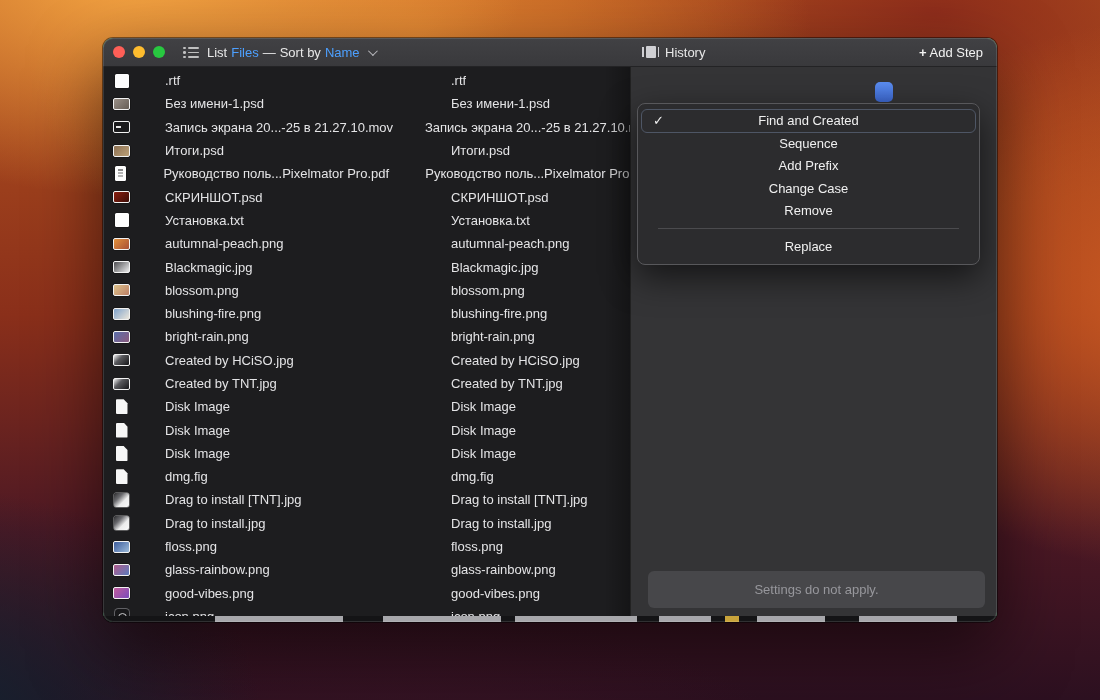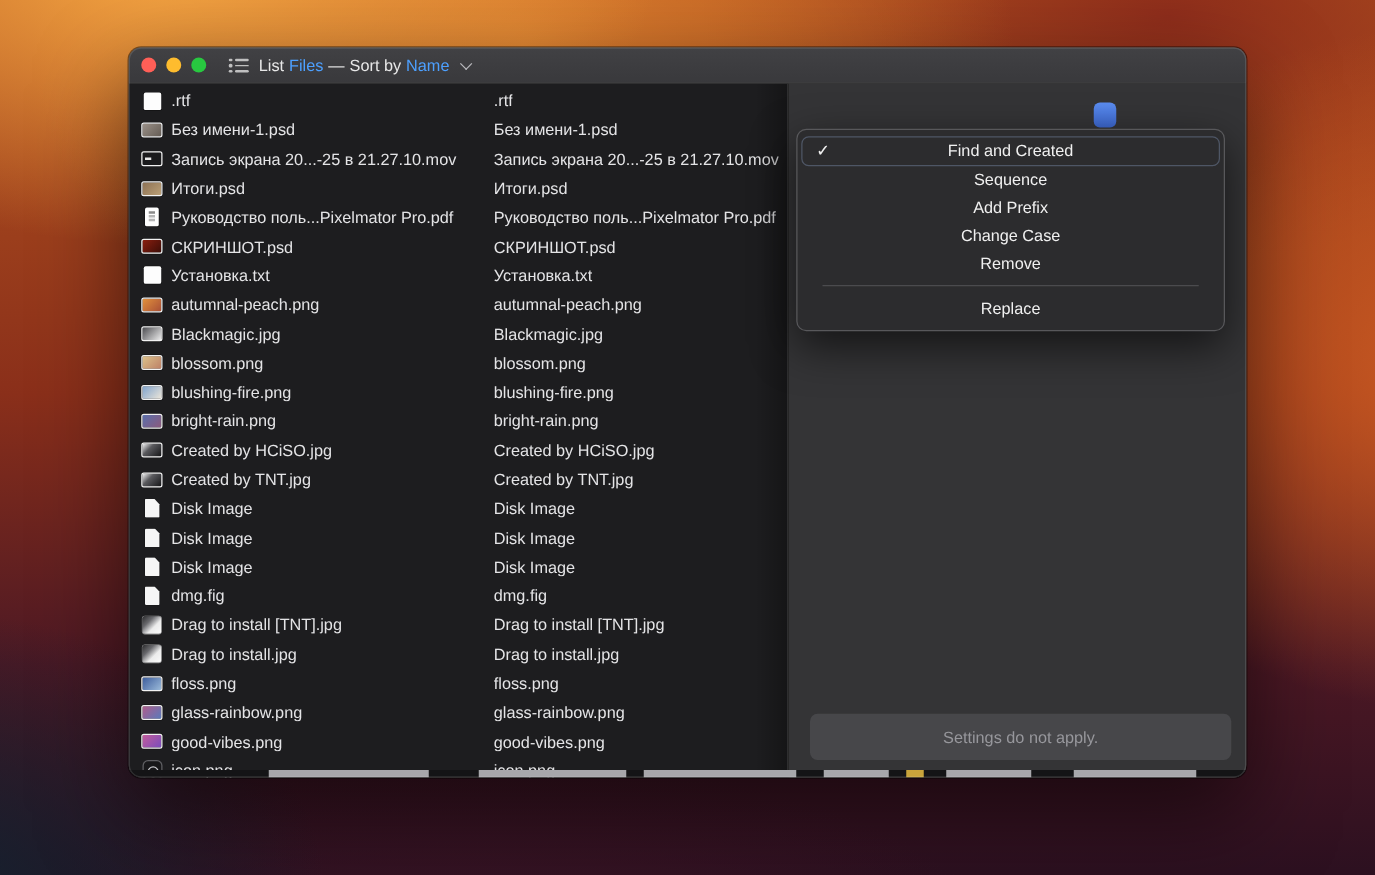--- a/index.html
+++ b/index.html
@@ -15,21 +15,21 @@
       radial-gradient(55% 42% at 36% 116%, #3d1526 0%, rgba(61,21,38,0) 72%),
       linear-gradient(180deg, #b5551f 0%, #8a2f1a 45%, #4c1824 76%, #2c1020 100%);
     position:relative;
   }
 
   
   .window {
     position:absolute; left:103px; top:38px; width:894px; height:584px;
     border-radius:10px; overflow:hidden;
     box-shadow:0 28px 70px rgba(0,0,0,.55), 0 0 0 1px rgba(0,0,0,.45);
-    background:#737373;
+    background:#86efac;
   }
   .window::after { content:""; position:absolute; inset:0; border-radius:10px;
     box-shadow:inset 0 0 0 1px rgba(255,255,255,.12); pointer-events:none; z-index:40; }
 
   
   .titlebar {
     height:29px; background:linear-gradient(180deg,#414144,#39393c);
     border-bottom:1px solid #232325;
     display:flex; align-items:center; font-size:13px; color:#e8e8e8;
   }
@@ -56,21 +56,21 @@
 
   
   .content { display:flex; height:555px; position:relative; }
   .file-panel { width:527px; background:#1d1d1f; position:relative; overflow:hidden; }
   .file-panel::after { content:""; position:absolute; top:0; bottom:0; right:0; width:26px;
     background:linear-gradient(90deg, rgba(0,0,0,0), rgba(0,0,0,.28)); }
   .right-panel { width:367px; background:#343436; position:relative; border-left:1px solid #222; }
 
   
   .rows { padding-top:2px; }
-  .file-row { height:23.3px; display:flex; align-items:center; font-size:13px; color:#e4e4e6; }
+  .file-row { height:23.3px; display:flex; align-items:center; font-size:13px; color:#e4e4e6;gap:28px; }
   .cell-icon { width:17px; margin-left:10px; display:flex; justify-content:center; }
   .cell-name { margin-left:7px; width:258px; white-space:nowrap; overflow:hidden; }
   .cell-preview { white-space:nowrap; overflow:hidden; }
 
   
   .ic { display:block; }
   .ic-doc { width:14px; height:14px; background:#fdfdfd; border-radius:1.5px; box-shadow:0 0 0 .5px rgba(0,0,0,.4); }
   .ic-thumb { width:17px; height:12px; border:1.5px solid #f2f2f2; border-radius:2px; box-shadow:0 0 0 .5px rgba(0,0,0,.4); }
   .ic-movie { width:17px; height:12px; border:1.5px solid #f2f2f2; border-radius:2px; background:#1b1b1d; position:relative; }
   .ic-movie::after { content:""; position:absolute; left:2px; top:3.5px; width:5px; height:2px; background:#e8e8e8; }
@@ -135,20 +135,29 @@
         <b></b>
       </span>
     <div class="title-text">
       <span>List</span>
       <span class="link">Files</span>
       <span>—</span>
       <span>Sort by</span>
       <span class="link">Name</span>
       <span class="chev"></span>
     </div>
+    <div class="tb-right">
+      <span class="hist-glyph">
+          <span class="bar l"></span>
+          <span class="mid"></span>
+          <span class="bar r"></span>
+        </span>
+      <span class="hist-title">History</span>
+      <span class="add-step"><span class="plus">+</span><span>Add Step</span></span>
+    </div>
   </div>
 
   <div class="content">
 
     <div class="file-panel">
       <div class="rows" id="file-rows">
   <div class="file-row">
     <span class="cell-icon">
               <span class="ic ic-doc"></span>
             </span>

